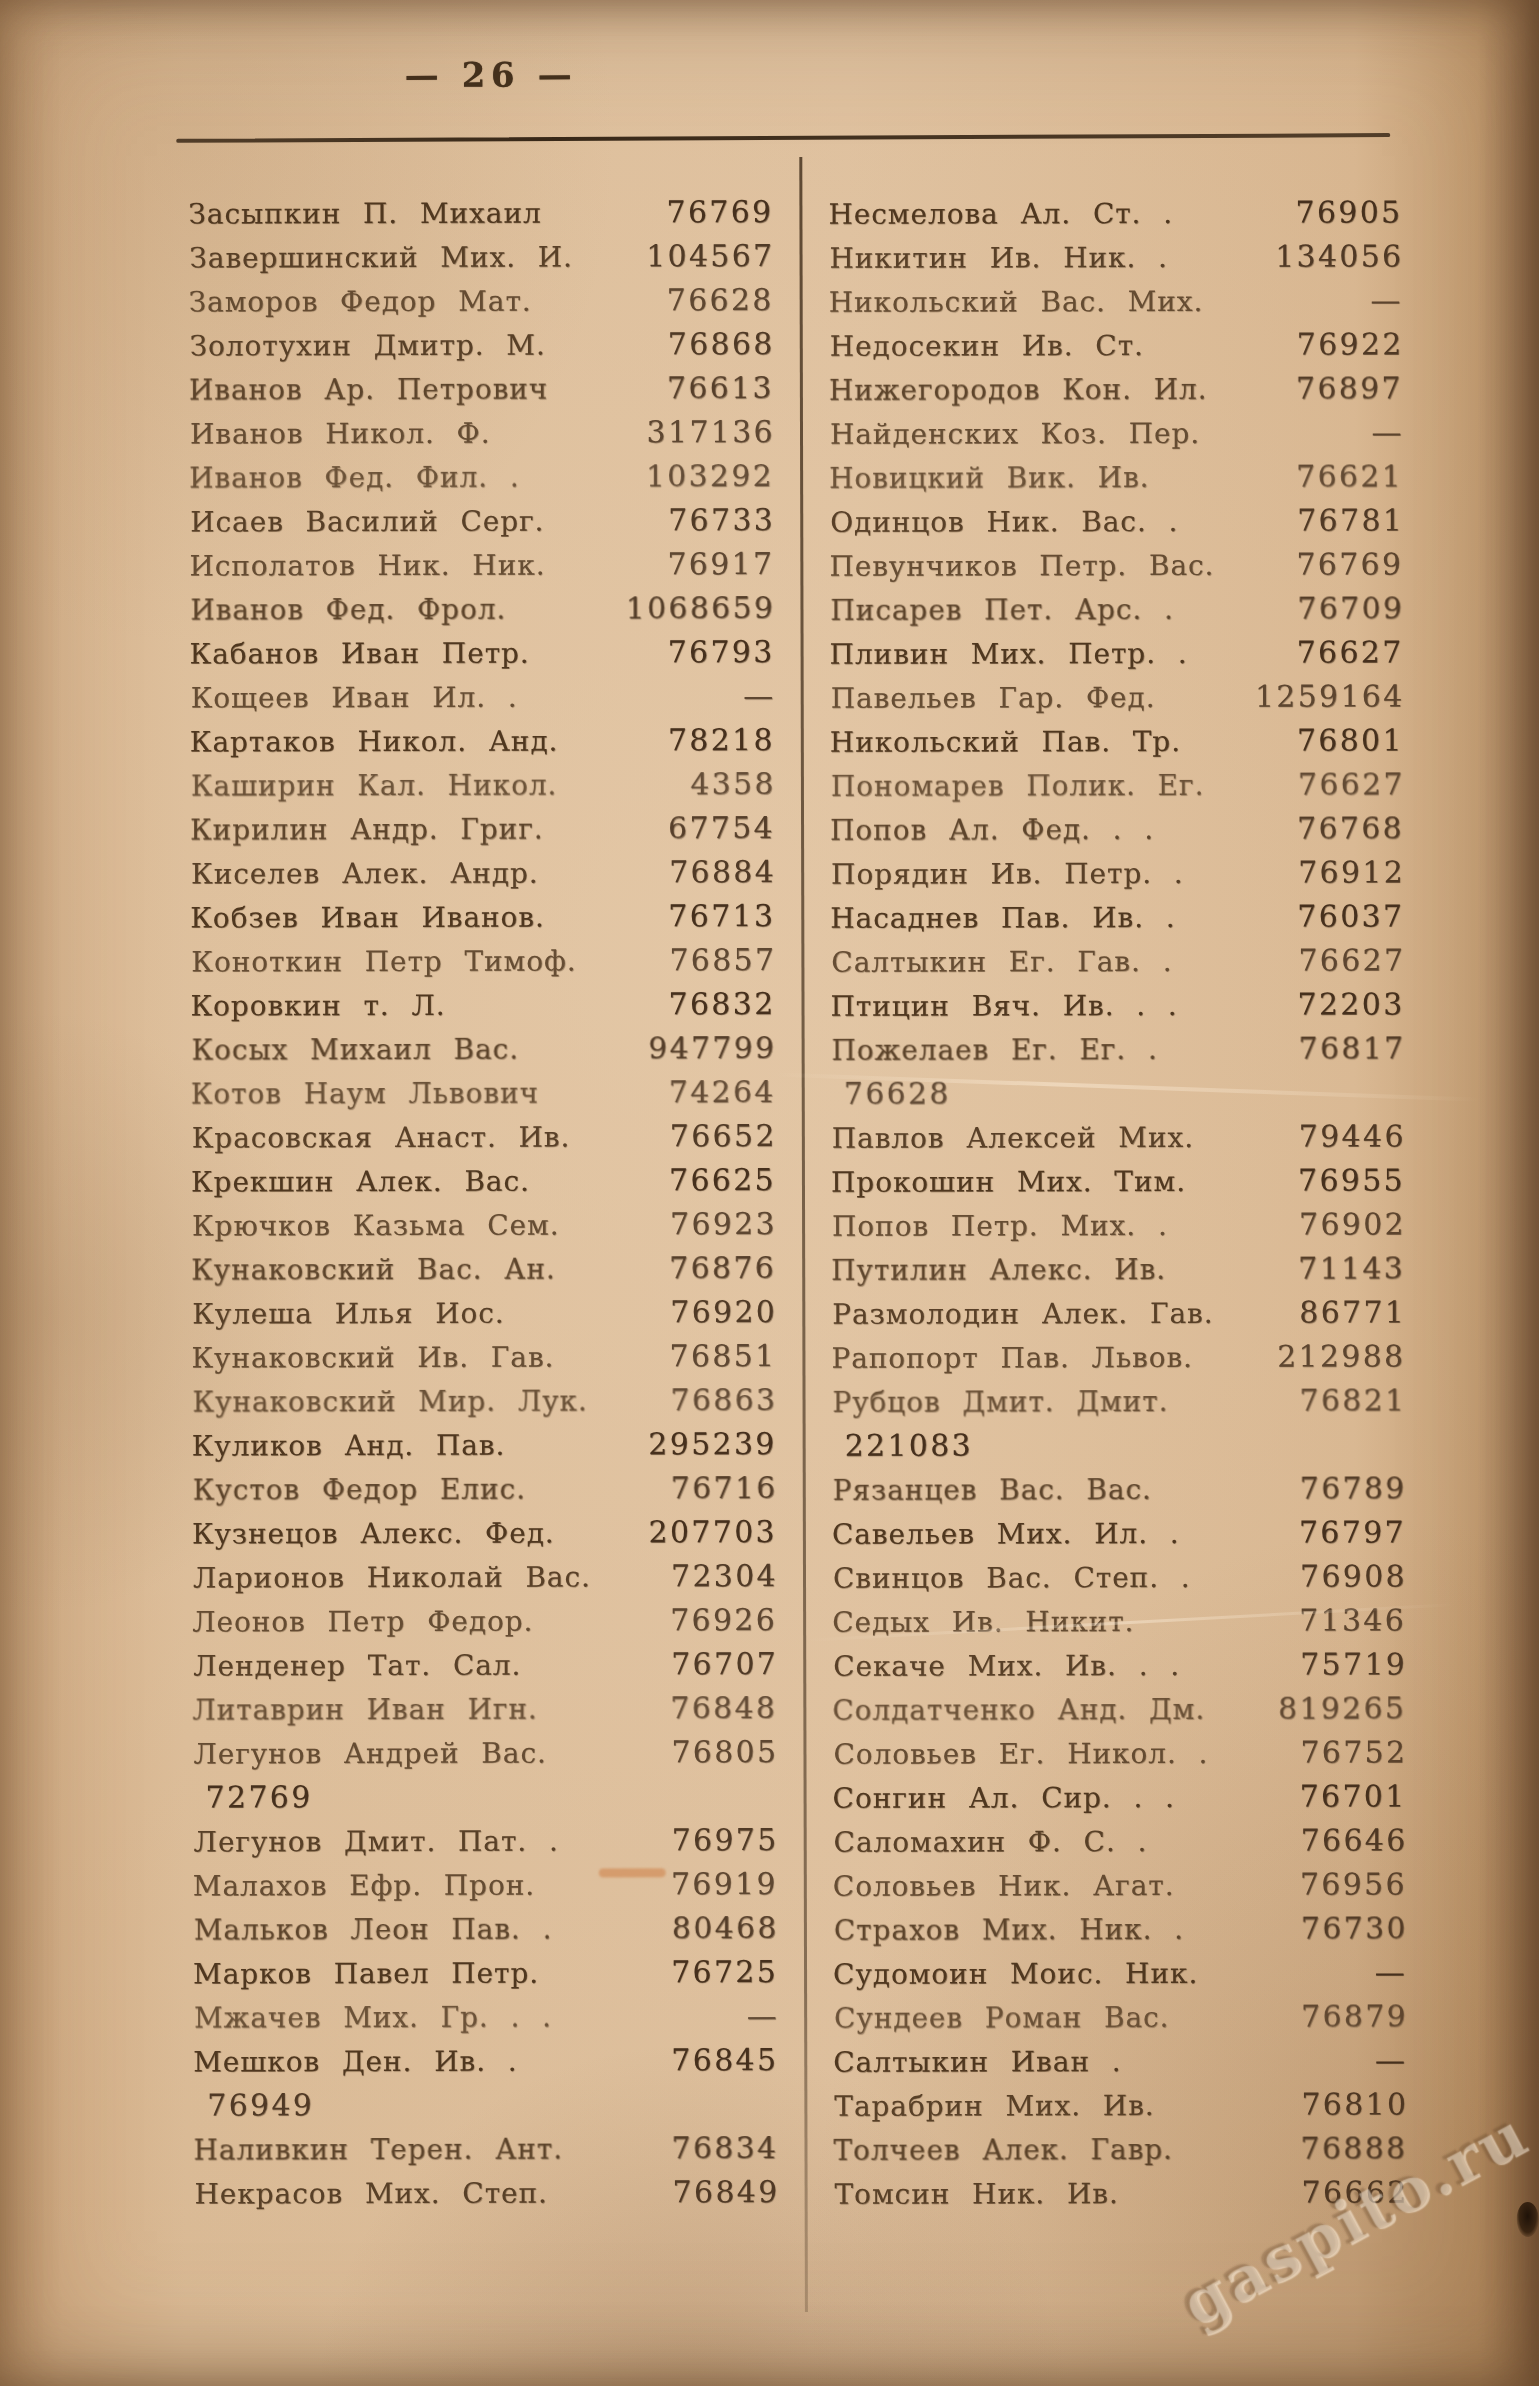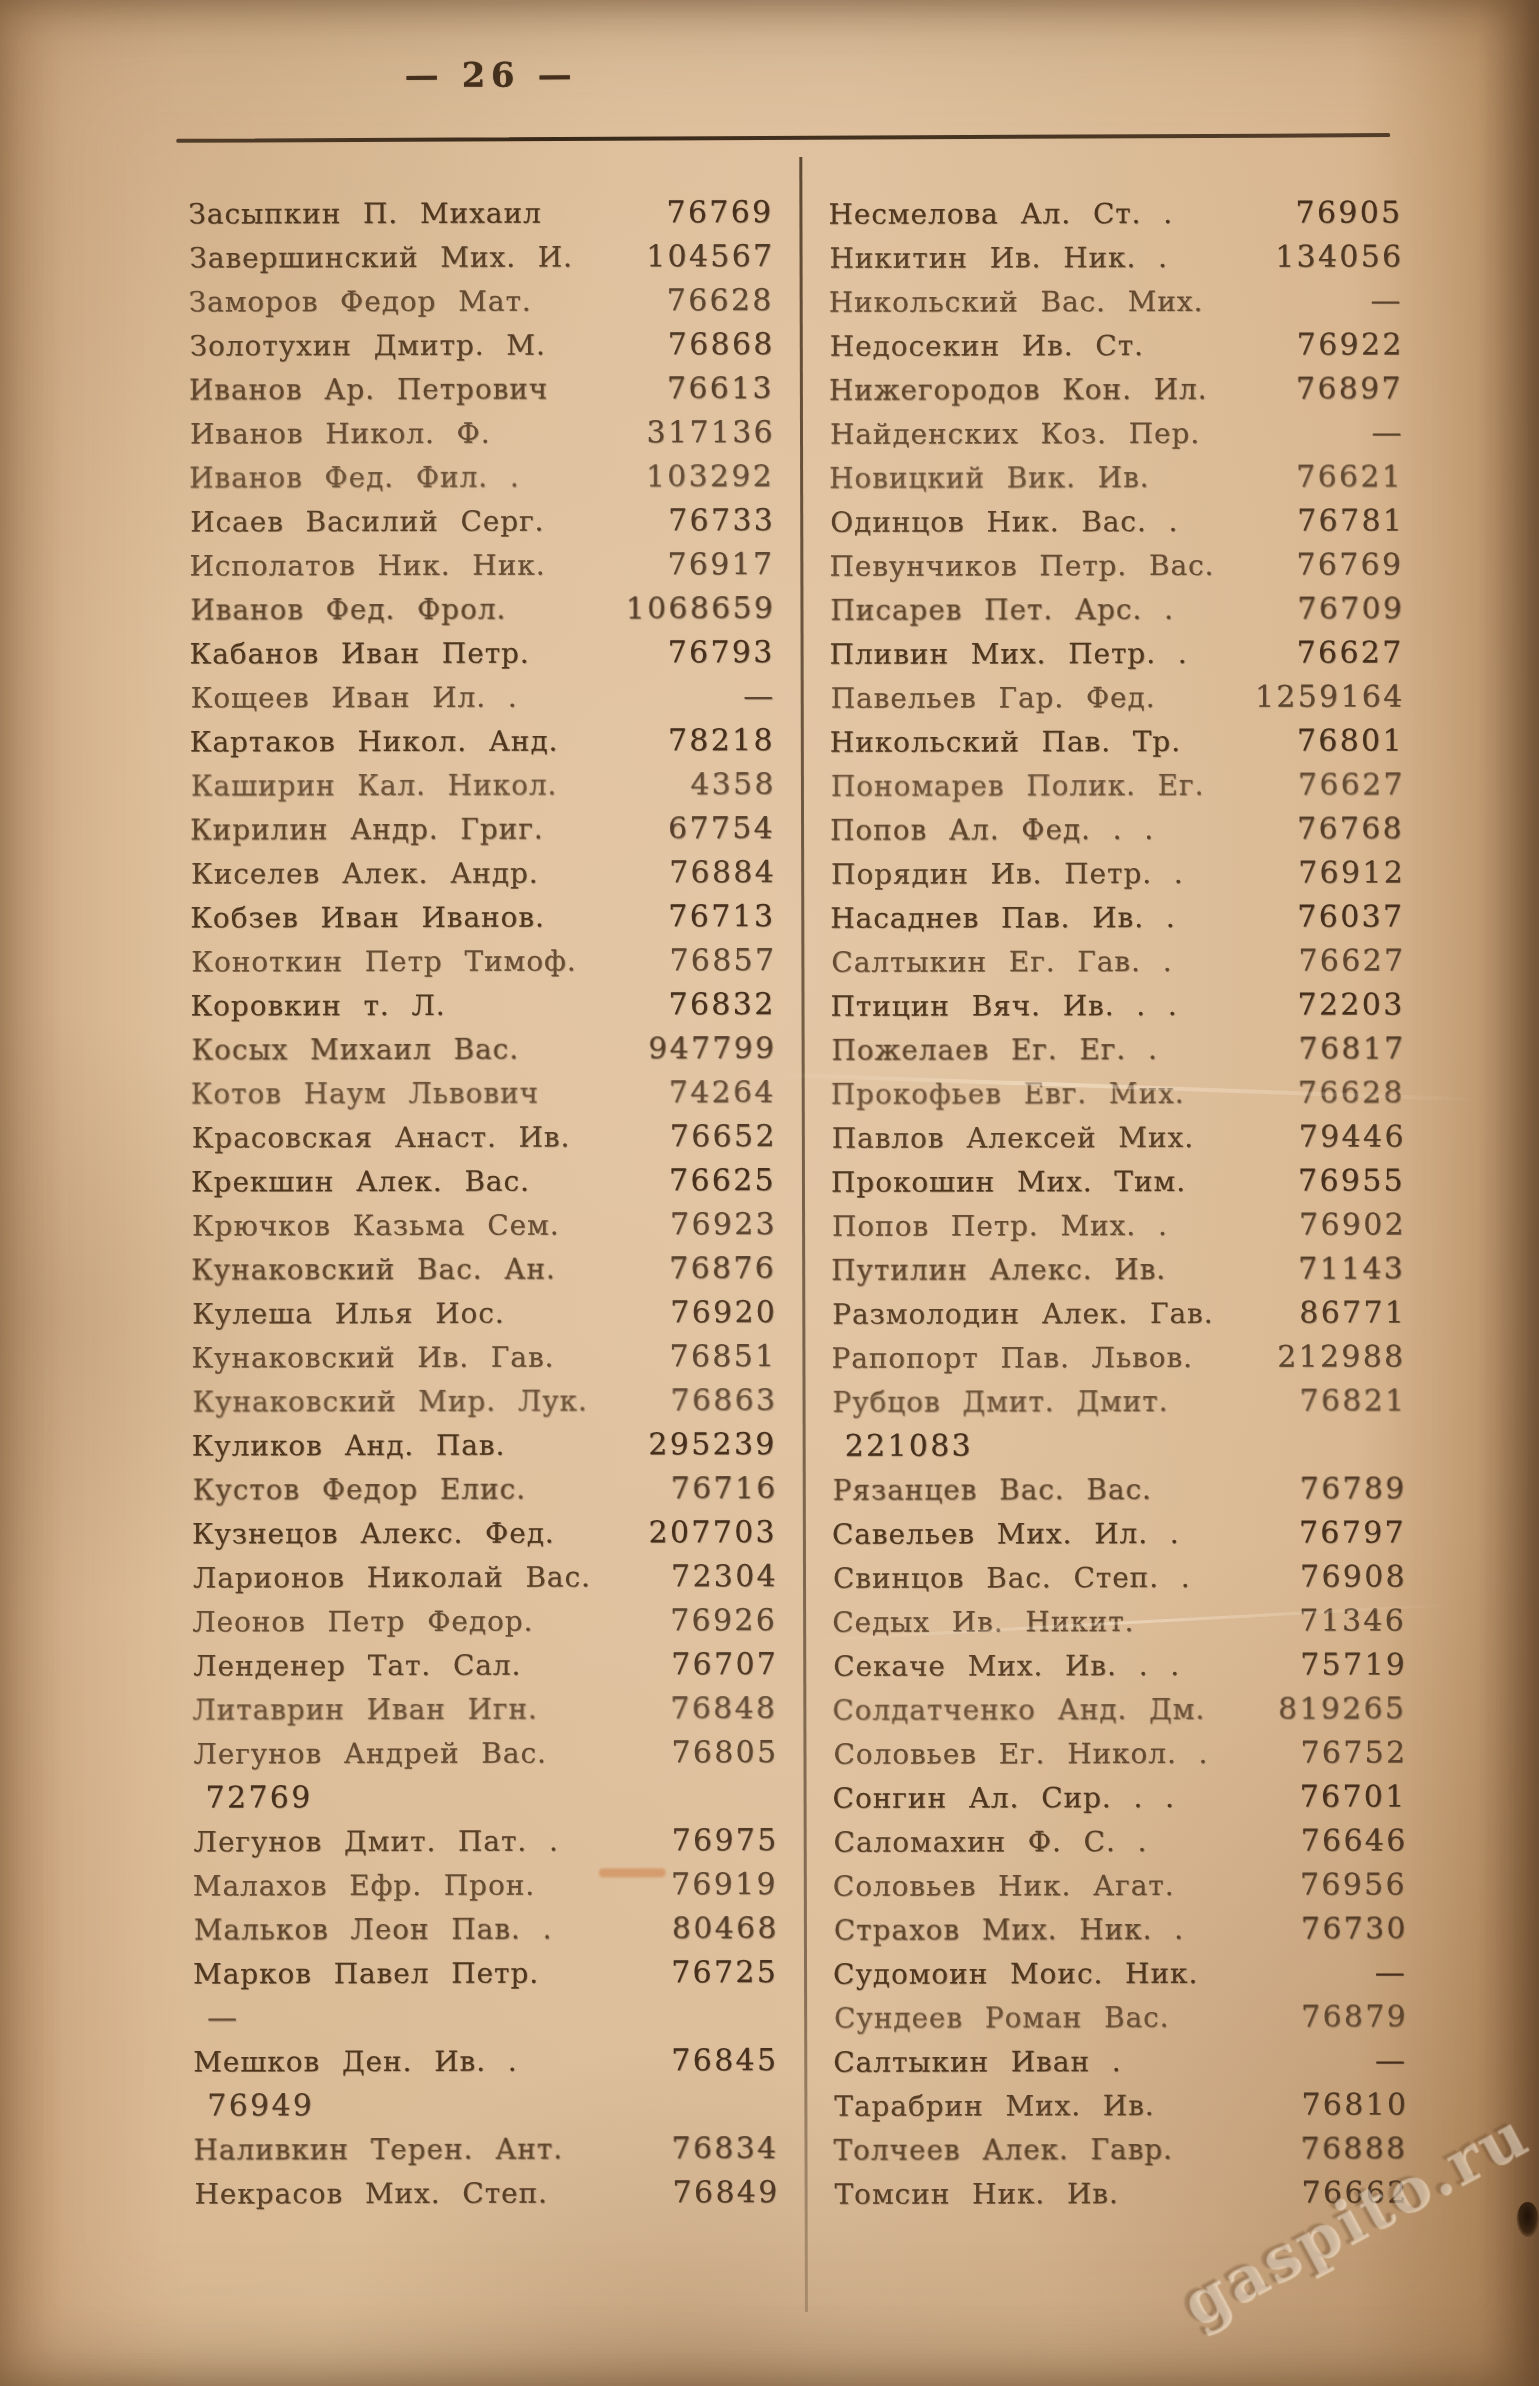--- a/index.html
+++ b/index.html
@@ -260,20 +260,21 @@
         </div>
         <div class="row">
           <span class="name">Мальков Леон Пав. .</span>
           <span class="num">80468</span>
         </div>
         <div class="row">
           <span class="name">Марков Павел Петр.</span>
           <span class="num">76725</span>
         </div>
         <div class="row">
+          <span class="name">Мжачев Мих. Гр. . .</span>
           <span class="num">—</span>
         </div>
         <div class="row">
           <span class="name">Мешков Ден. Ив. .</span>
           <span class="num">76845</span>
         </div>
         <div class="row">
           <span class="num">76949</span>
         </div>
         <div class="row">
@@ -361,21 +362,20 @@
         </div>
         <div class="row">
           <span class="name">Птицин Вяч. Ив. . .</span>
           <span class="num">72203</span>
         </div>
         <div class="row">
           <span class="name">Пожелаев Ег. Ег. .</span>
           <span class="num">76817</span>
         </div>
         <div class="row">
-          <span class="name">Прокофьев Евг. Мих.</span>
           <span class="num">76628</span>
         </div>
         <div class="row">
           <span class="name">Павлов Алексей Мих.</span>
           <span class="num">79446</span>
         </div>
         <div class="row">
           <span class="name">Прокошин Мих. Тим.</span>
           <span class="num">76955</span>
         </div>

